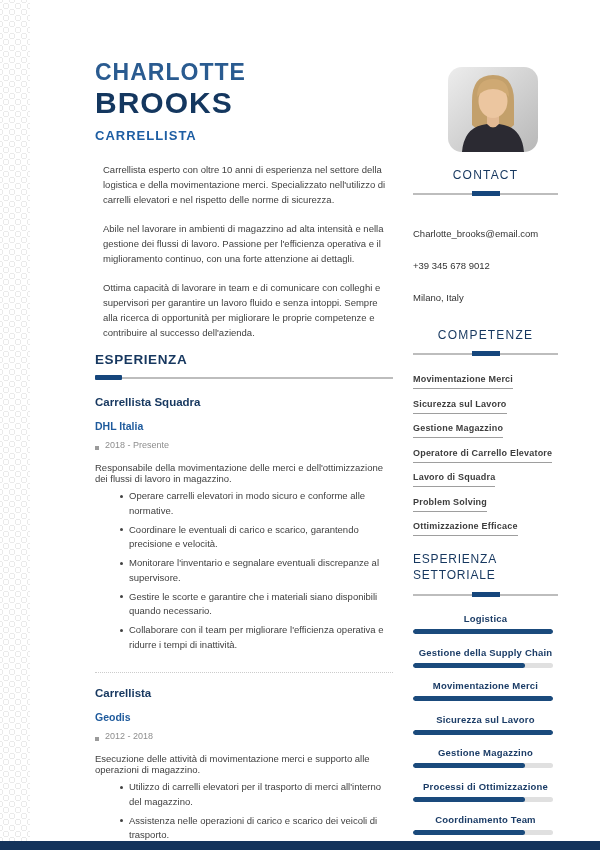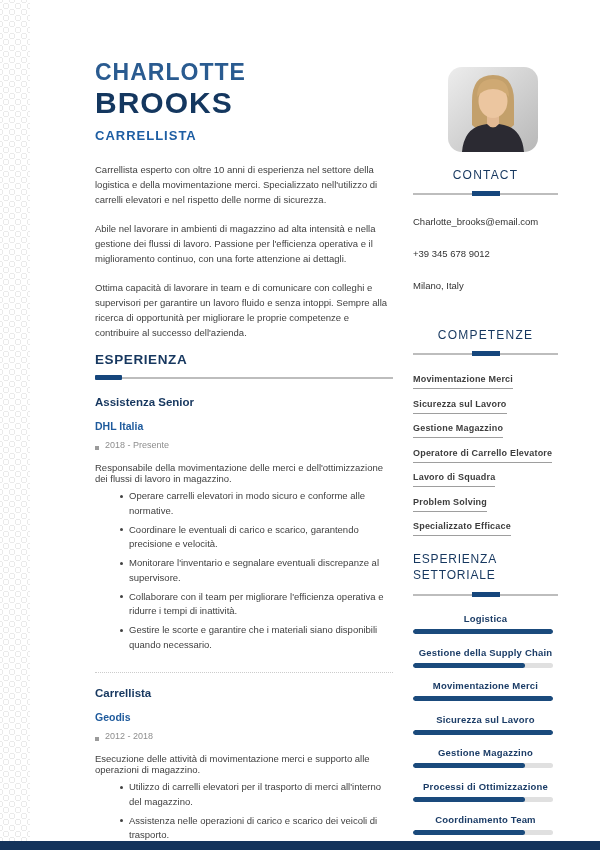--- a/index.html
+++ b/index.html
@@ -46,21 +46,21 @@
 
   .photo {
     position: absolute; left: 448px; top: 67px; width: 90px; height: 85px;
     border-radius: 14px; overflow: hidden;
   }
   .photo svg { display: block; }
 
   
   .summary { position: absolute; left: 95px; top: 162px; width: 298px; }
   .summary p {
-    margin: 0 0 14px 0; font-size: 9.5px; line-height: 15px; color: #414141;
+    margin: 0 0 14px 8px; font-size: 9.5px; line-height: 15px; color: #414141;
   }
 
   
   .sec-title {
     font-size: 13.5px; font-weight: 800; color: #16375f; letter-spacing: 0.6px;
   }
   .divider { position: relative; height: 5px; margin-top: 8px; }
   .divider .line {
     position: absolute; left: 0; right: 0; top: 2px; height: 1.5px; background: #bdbdbd;
   }
@@ -93,21 +93,21 @@
   .rc-sec-title {
     font-size: 12px; font-weight: 400; color: #16375f; letter-spacing: 1.2px;
     text-align: center;
   }
   .rc-sec-title.left-align { text-align: left; letter-spacing: 0.8px; line-height: 1.3; }
   .rc-divider { position: relative; height: 5px; margin-top: 9px; }
   .rc-divider .line { position: absolute; left: 0; right: 0; top: 2px; height: 1.5px; background: #bdbdbd; }
   .rc-divider .seg { position: absolute; top: 0; height: 5px; width: 28px; left: 50%; margin-left: -14px; background: #15467c; }
 
   .contact-block { position: absolute; left: 0; top: 0; width: 145px; }
-  .contact-items { margin-top: 20px; }
+  .contact-items { margin-top: 32px; }
   .contact-item { font-size: 9.5px; color: #333333; margin-bottom: 21px; }
 
   .competenze-block { position: absolute; left: 0; top: 160px; width: 145px; }
   .skill-list { margin-top: 18px; }
   .skill-item {
     display: table; font-size: 9px; font-weight: 700; color: #3d3d3d;
     padding-bottom: 4px; border-bottom: 1px solid #9e9e9e; margin-bottom: 9.5px;
     letter-spacing: 0.2px;
   }
 
@@ -160,33 +160,33 @@
   </div>
 
   <div class="experience">
     <div class="sec-title">ESPERIENZA</div>
     <div class="divider seg-left">
       <div class="line"></div>
         <div class="seg"></div>
     </div>
 
     <div class="job">
-      <div class="job-name">Assistenza Senior</div>
+      <div class="job-name">Carrellista Squadra</div>
       <div class="job-company">DHL Italia</div>
       <div class="job-period">
         <span class="period-square"></span>
         <span>2018 - Presente</span>
       </div>
       <div class="job-desc">Responsabile della movimentazione delle merci e dell'ottimizzazione dei flussi di lavoro in magazzino.</div>
       <ul class="job-bullets">
         <li>Operare carrelli elevatori in modo sicuro e conforme alle normative.</li>
         <li>Coordinare le eventuali di carico e scarico, garantendo precisione e velocità.</li>
         <li>Monitorare l'inventario e segnalare eventuali discrepanze al supervisore.</li>
+        <li>Gestire le scorte e garantire che i materiali siano disponibili quando necessario.</li>
         <li>Collaborare con il team per migliorare l'efficienza operativa e ridurre i tempi di inattività.</li>
-        <li>Gestire le scorte e garantire che i materiali siano disponibili quando necessario.</li>
       </ul>
     </div>
 
     <div class="job">
       <div class="job-name">Carrellista</div>
       <div class="job-company">Geodis</div>
       <div class="job-period">
         <span class="period-square"></span>
         <span>2012 - 2018</span>
       </div>
@@ -221,21 +221,21 @@
         <div class="line"></div>
           <div class="seg"></div>
       </div>
       <div class="skill-list">
         <div class="skill-item">Movimentazione Merci</div>
         <div class="skill-item">Sicurezza sul Lavoro</div>
         <div class="skill-item">Gestione Magazzino</div>
         <div class="skill-item">Operatore di Carrello Elevatore</div>
         <div class="skill-item">Lavoro di Squadra</div>
         <div class="skill-item">Problem Solving</div>
-        <div class="skill-item">Specializzato Efficace</div>
+        <div class="skill-item">Ottimizzazione Efficace</div>
       </div>
     </div>
 
     <div class="settoriale-block">
       <div class="rc-sec-title left-align">
         <div>ESPERIENZA</div>
         <div>SETTORIALE</div>
       </div>
       <div class="rc-divider">
         <div class="line"></div>

